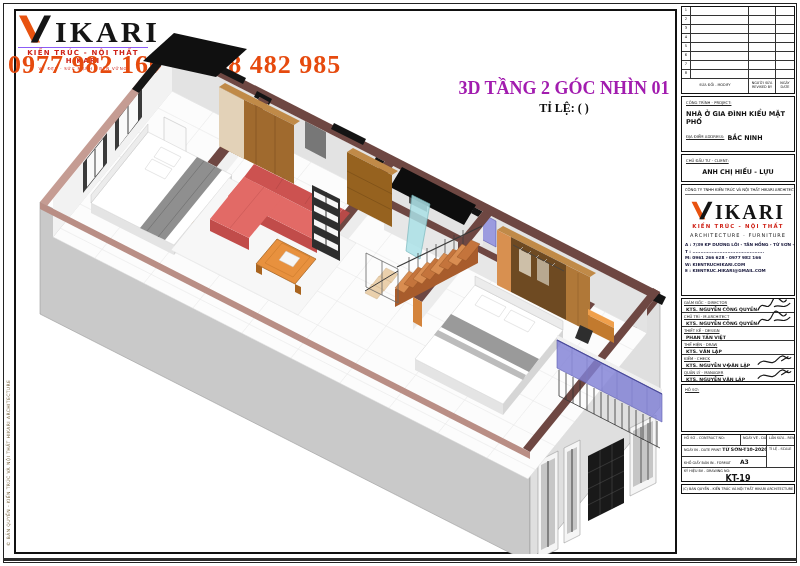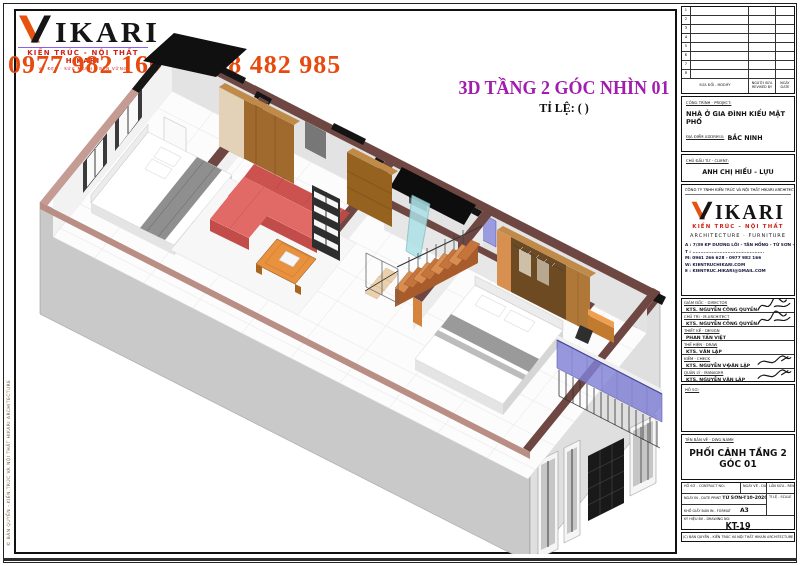--- a/index.html
+++ b/index.html
@@ -448,24 +448,20 @@
         <svg class="sig-svg" width="36" height="18" viewBox="0 0 40 20">
           <path d="M2,14 C10,4 16,18 24,8 S34,12 39,6 M28,10 l8,-5" stroke="#1a1a1a" stroke-width="1.3" fill="none"></path>
           </svg>
       </div>
     </div>
 
     <div class="box doss">
       <div class="lbl">HỒ SƠ:</div>
     </div>
 
-    <div class="box dwg">
-      <div class="lbl">TÊN BẢN VẼ - DWG NAME</div>
-      <div class="dwg-name">PHỐI CẢNH TẦNG 2 GÓC 01</div>
-    </div>
 
     <div class="box meta">
       <div class="lbl" style="text-decoration:none">HỒ SƠ - CONTRACT NO:</div>
       <div>NGÀY VẼ - DATE</div>
       <div style="border-right:none">LẦN SỬA - REV</div>
       <div style="grid-column:1/3">
         <span>NGÀY IN - DATE PRINT</span>
         <span class="m-val">TỪ SƠN-T10-2020</span>
       </div>
       <div style="grid-row:2/4;grid-column:3;border-right:none">TỈ LỆ - SCALE</div>

